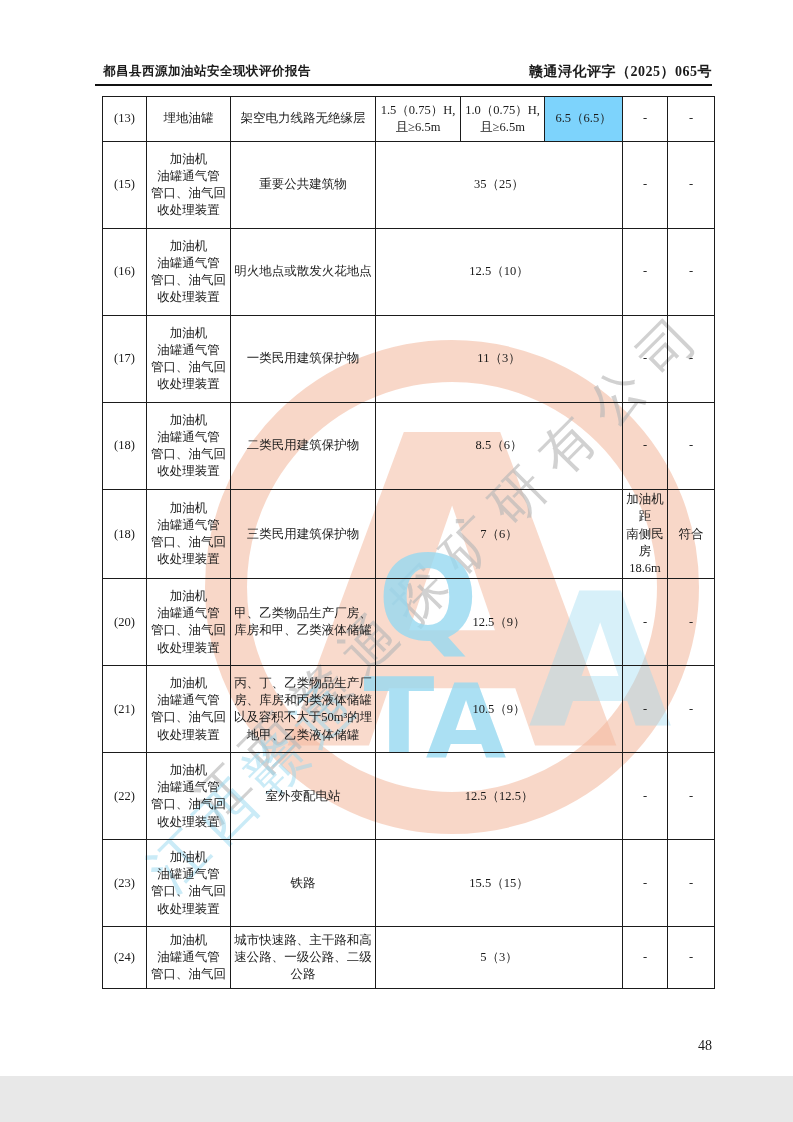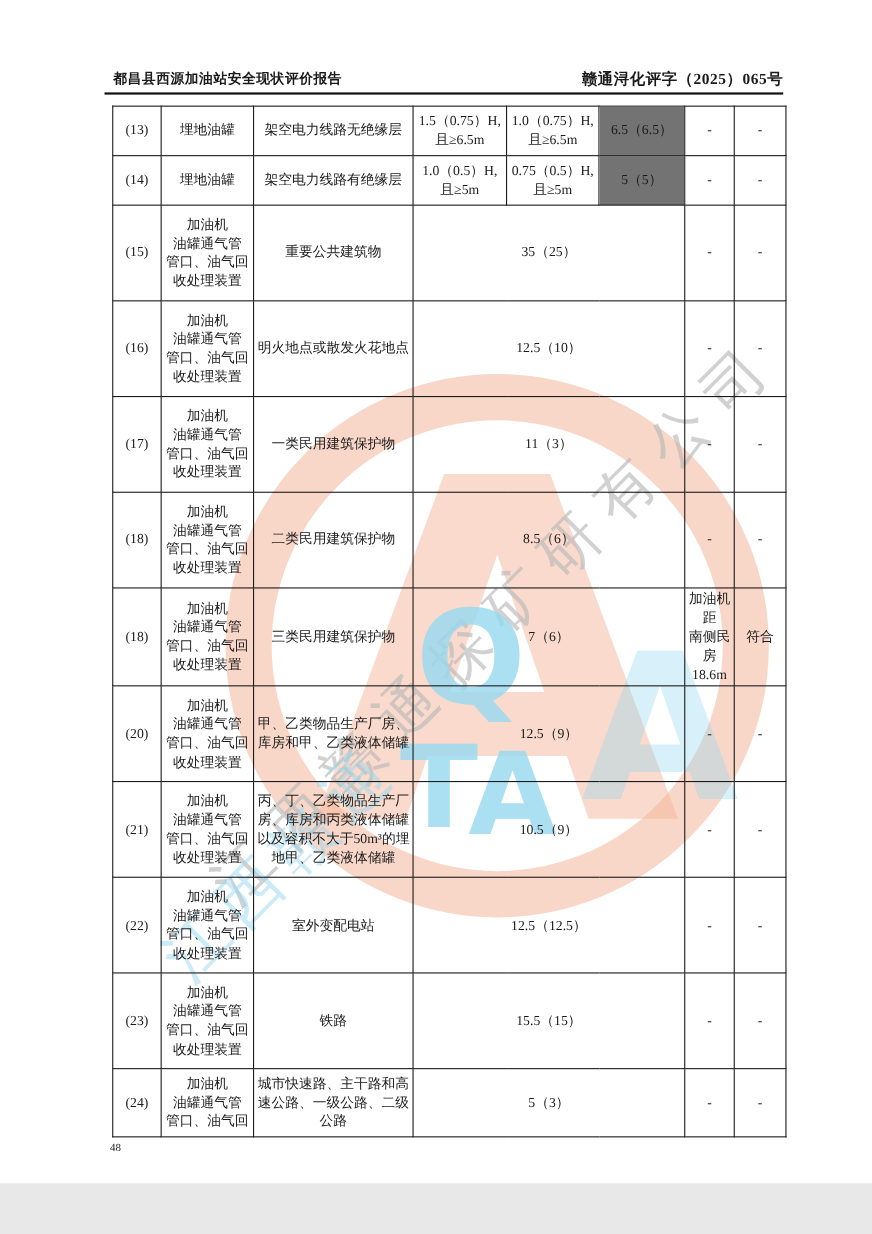--- a/index.html
+++ b/index.html
@@ -32,24 +32,24 @@
     font-family:"DejaVu Sans",sans-serif;font-size:58px;letter-spacing:10px;white-space:nowrap;
     color:rgba(150,216,240,.5);}
   
   .doc-table{
     position:absolute;left:102px;top:96px;width:612px;z-index:2;
     border-collapse:collapse;table-layout:fixed;font-size:12.5px;background:transparent;
   }
   .doc-table td{border:1px solid #1b1b1b;text-align:center;vertical-align:middle;
     padding:1px 2px;line-height:1.38;overflow:hidden;}
   .pre{white-space:pre-line;}
-  .gray{background:#737373;}
+  .gray{background:#7dd3fc;}
   tr.h45{height:45px;} tr.h87{height:87px;} tr.h62{height:62px;}
   
-  .footer{position:absolute;left:100px;top:1038px;width:612px;text-align:left;font-size:10px;}
+  .footer{position:absolute;left:100px;top:1038px;width:612px;text-align:right;font-size:14px;}
 </style>
 </head>
 <body>
 
 <div class="page">
 
   <div class="hdr-left">都昌县西源加油站安全现状评价报告</div>
   <div class="hdr-right">赣通浔化评字（2025）065号</div>
   <div class="hdr-rule"></div>
 
@@ -79,32 +79,20 @@
         <td class="pre">埋地油罐</td>
         <td>架空电力线路无绝缘层</td>
         <td class="pre">1.5（0.75）H,
 且≥6.5m</td>
         <td class="pre">1.0（0.75）H,
 且≥6.5m</td>
         <td class="gray">6.5（6.5）</td>
         <td>-</td>
         <td>-</td>
       </tr>
-      <tr class="h45">
-        <td>(14)</td>
-        <td class="pre">埋地油罐</td>
-        <td>架空电力线路有绝缘层</td>
-        <td class="pre">1.0（0.5）H,
-且≥5m</td>
-        <td class="pre">0.75（0.5）H,
-且≥5m</td>
-        <td class="gray">5（5）</td>
-        <td>-</td>
-        <td>-</td>
-      </tr>
       <tr class="h87">
         <td>(15)</td>
         <td class="pre">加油机
 油罐通气管
 管口、油气回
 收处理装置</td>
         <td>重要公共建筑物</td>
         <td colspan="3">35（25）</td>
         <td>-</td>
         <td>-</td>

